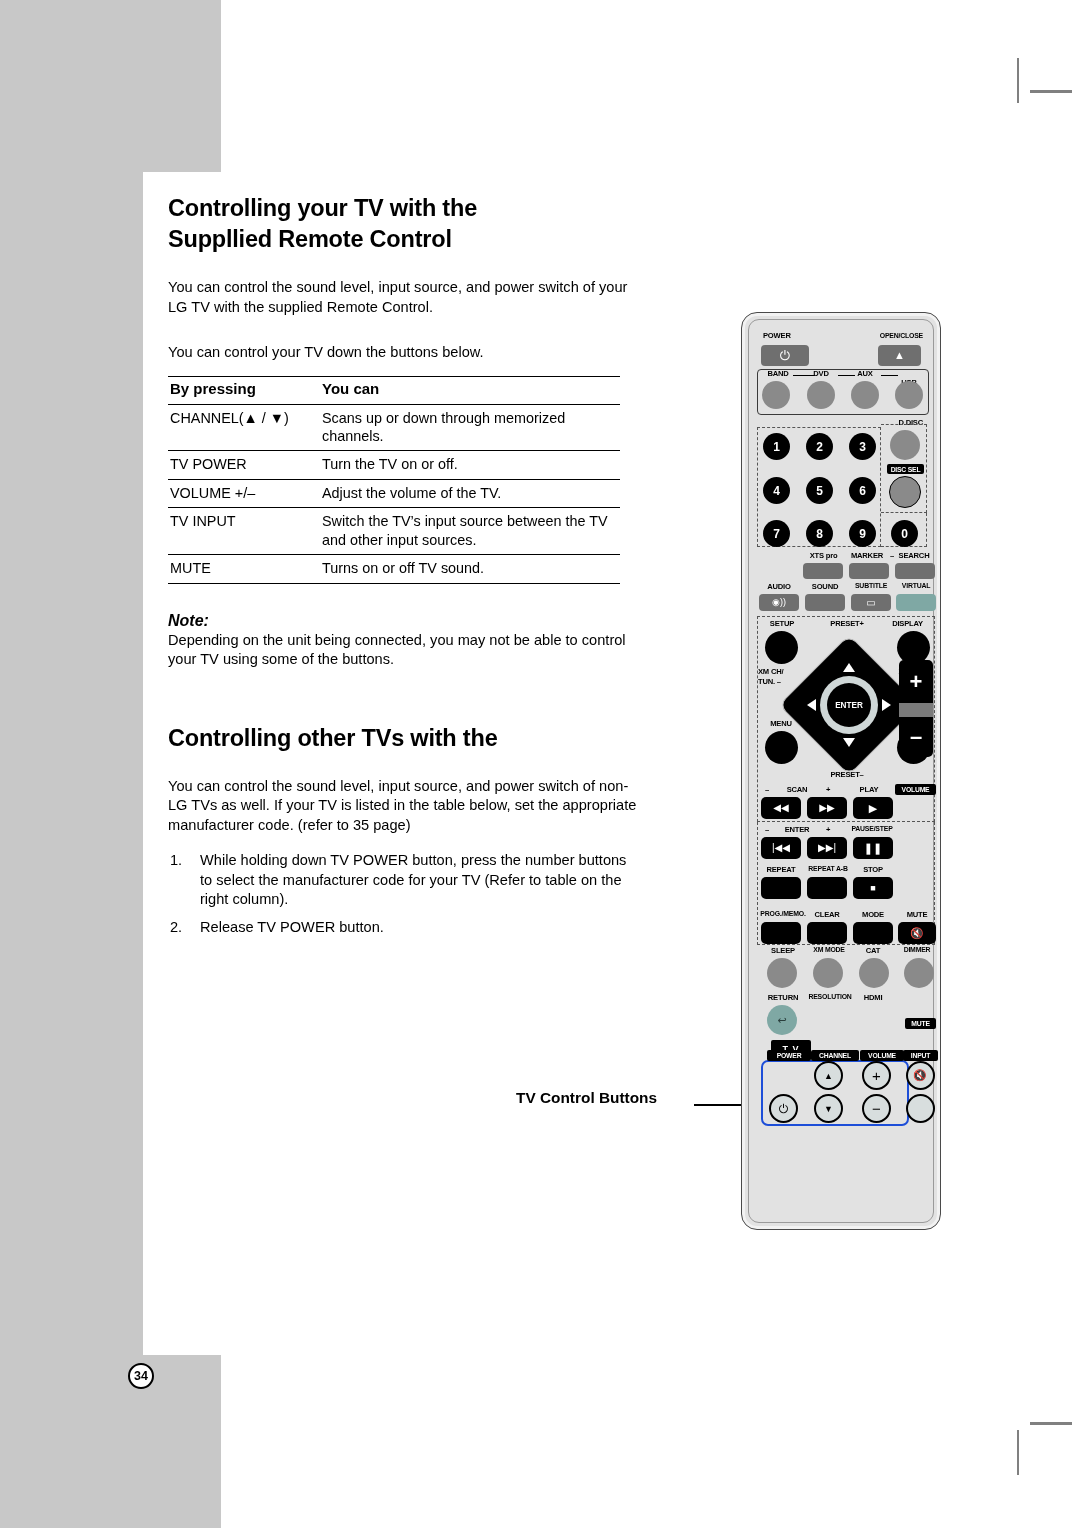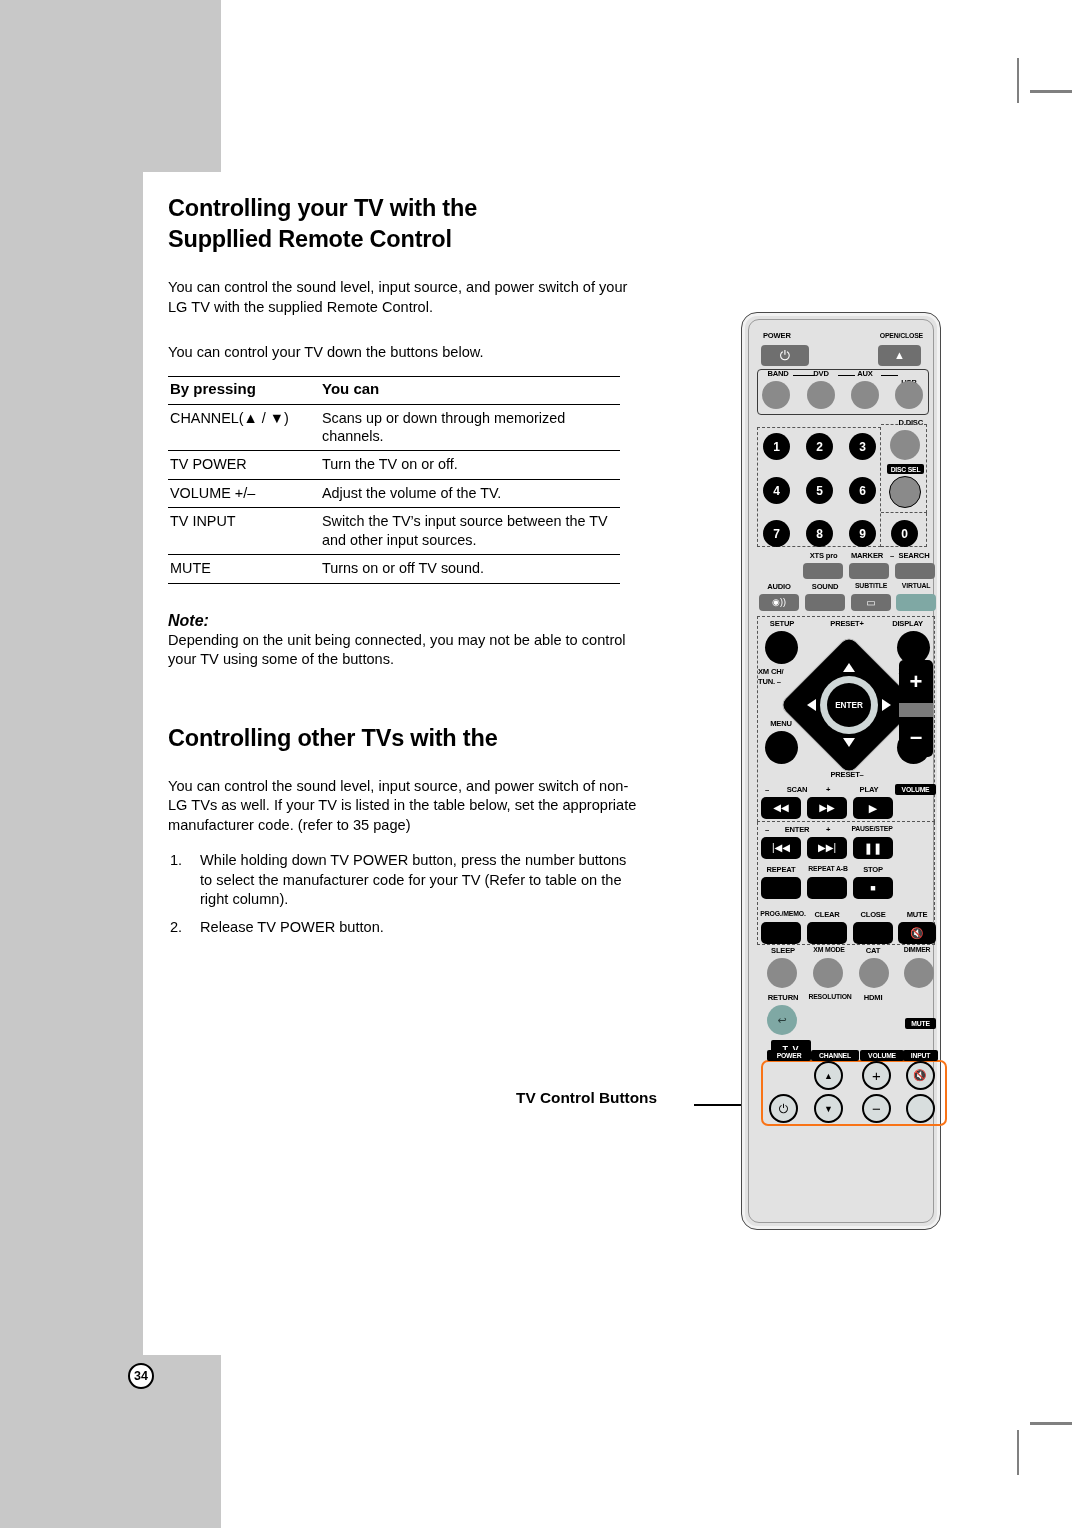--- a/index.html
+++ b/index.html
@@ -143,22 +143,22 @@
 
   
   #vol-rocker { position: absolute; left: 150px; top: 340px; width: 34px; height: 97px; }
   .vol-seg { position: absolute; left: 0; width: 34px; background: #000; }
   #vol-plus  { top: 0;  height: 43px; border-radius: 5px 5px 0 0; }
   #vol-mid   { top: 43px; height: 14px; background: #7b7b7b; }
   #vol-minus { top: 57px; height: 40px; border-radius: 0 0 5px 5px; }
 
   
   #tvpanel {
-    position: absolute; left: 12px; top: 740px; width: 186px; height: 66px;
-    border: 2px solid #f97316; border-radius: 7px;
+    position: absolute; left: 12px; top: 740px; width: 148px; height: 66px;
+    border: 2px solid #1d4ed8; border-radius: 7px;
   }
   .tvcircle {
     position: absolute; border-radius: 50%; background: #d8dede;
     border: 2.2px solid #000;
     display: flex; align-items: center; justify-content: center;
   }
 </style>
 </head>
 <body>
 
@@ -368,21 +368,21 @@
         <div class="vol-seg" id="vol-mid"></div>
         <div class="vol-seg glyph" id="vol-minus" style="display:flex;align-items:center;justify-content:center;color:#fff;font-size:22px;font-weight:bold;">–</div>
       </div>
 
       <div class="dashbox" style="left:8px; top:502px; width:178px; height:123px; border-top:none;"></div>
 
       <div class="lbl rsec sm" style="left:8px; top:591px; width:52px;">PROG./MEMO.</div>
       <div class="btn-black rsec" style="left:12px; top:602px; width:40px; height:22px;"></div>
       <div class="lbl rsec" style="left:56px; top:591px; width:44px;">CLEAR</div>
       <div class="btn-black rsec" style="left:58px; top:602px; width:40px; height:22px;"></div>
-      <div class="lbl rsec" style="left:102px; top:591px; width:44px;">CLOSE</div>
+      <div class="lbl rsec" style="left:102px; top:591px; width:44px;">MODE</div>
       <div class="btn-black rsec" style="left:104px; top:602px; width:40px; height:22px;"></div>
       <div class="lbl rsec" style="left:147px; top:591px; width:42px;">MUTE</div>
       <div class="btn-black rsec glyph" style="left:149px; top:602px; width:38px; height:22px; font-size:11px;">🔇</div>
 
       <div class="lbl rsec" style="left:10px; top:627px; width:48px;">SLEEP</div>
       <div class="btn-round-d rsec" style="left:18px; top:638px; width:30px; height:30px;"></div>
       <div class="lbl rsec sm" style="left:54px; top:627px; width:52px;">XM MODE</div>
       <div class="btn-round-d rsec" style="left:64px; top:638px; width:30px; height:30px;"></div>
       <div class="lbl rsec" style="left:103px; top:627px; width:42px;">CAT</div>
       <div class="btn-round-d rsec" style="left:110px; top:638px; width:30px; height:30px;"></div>

